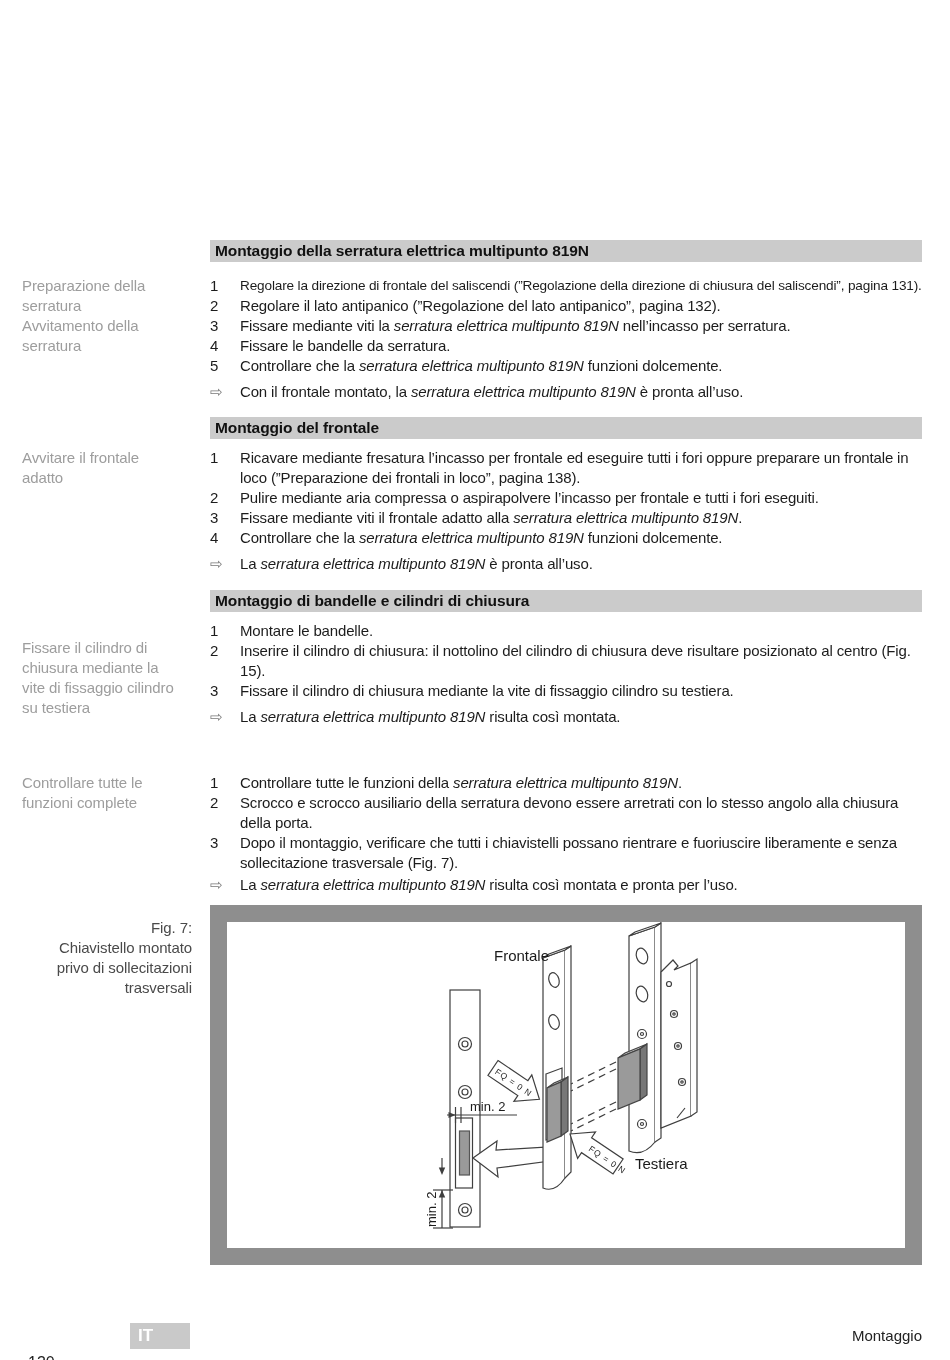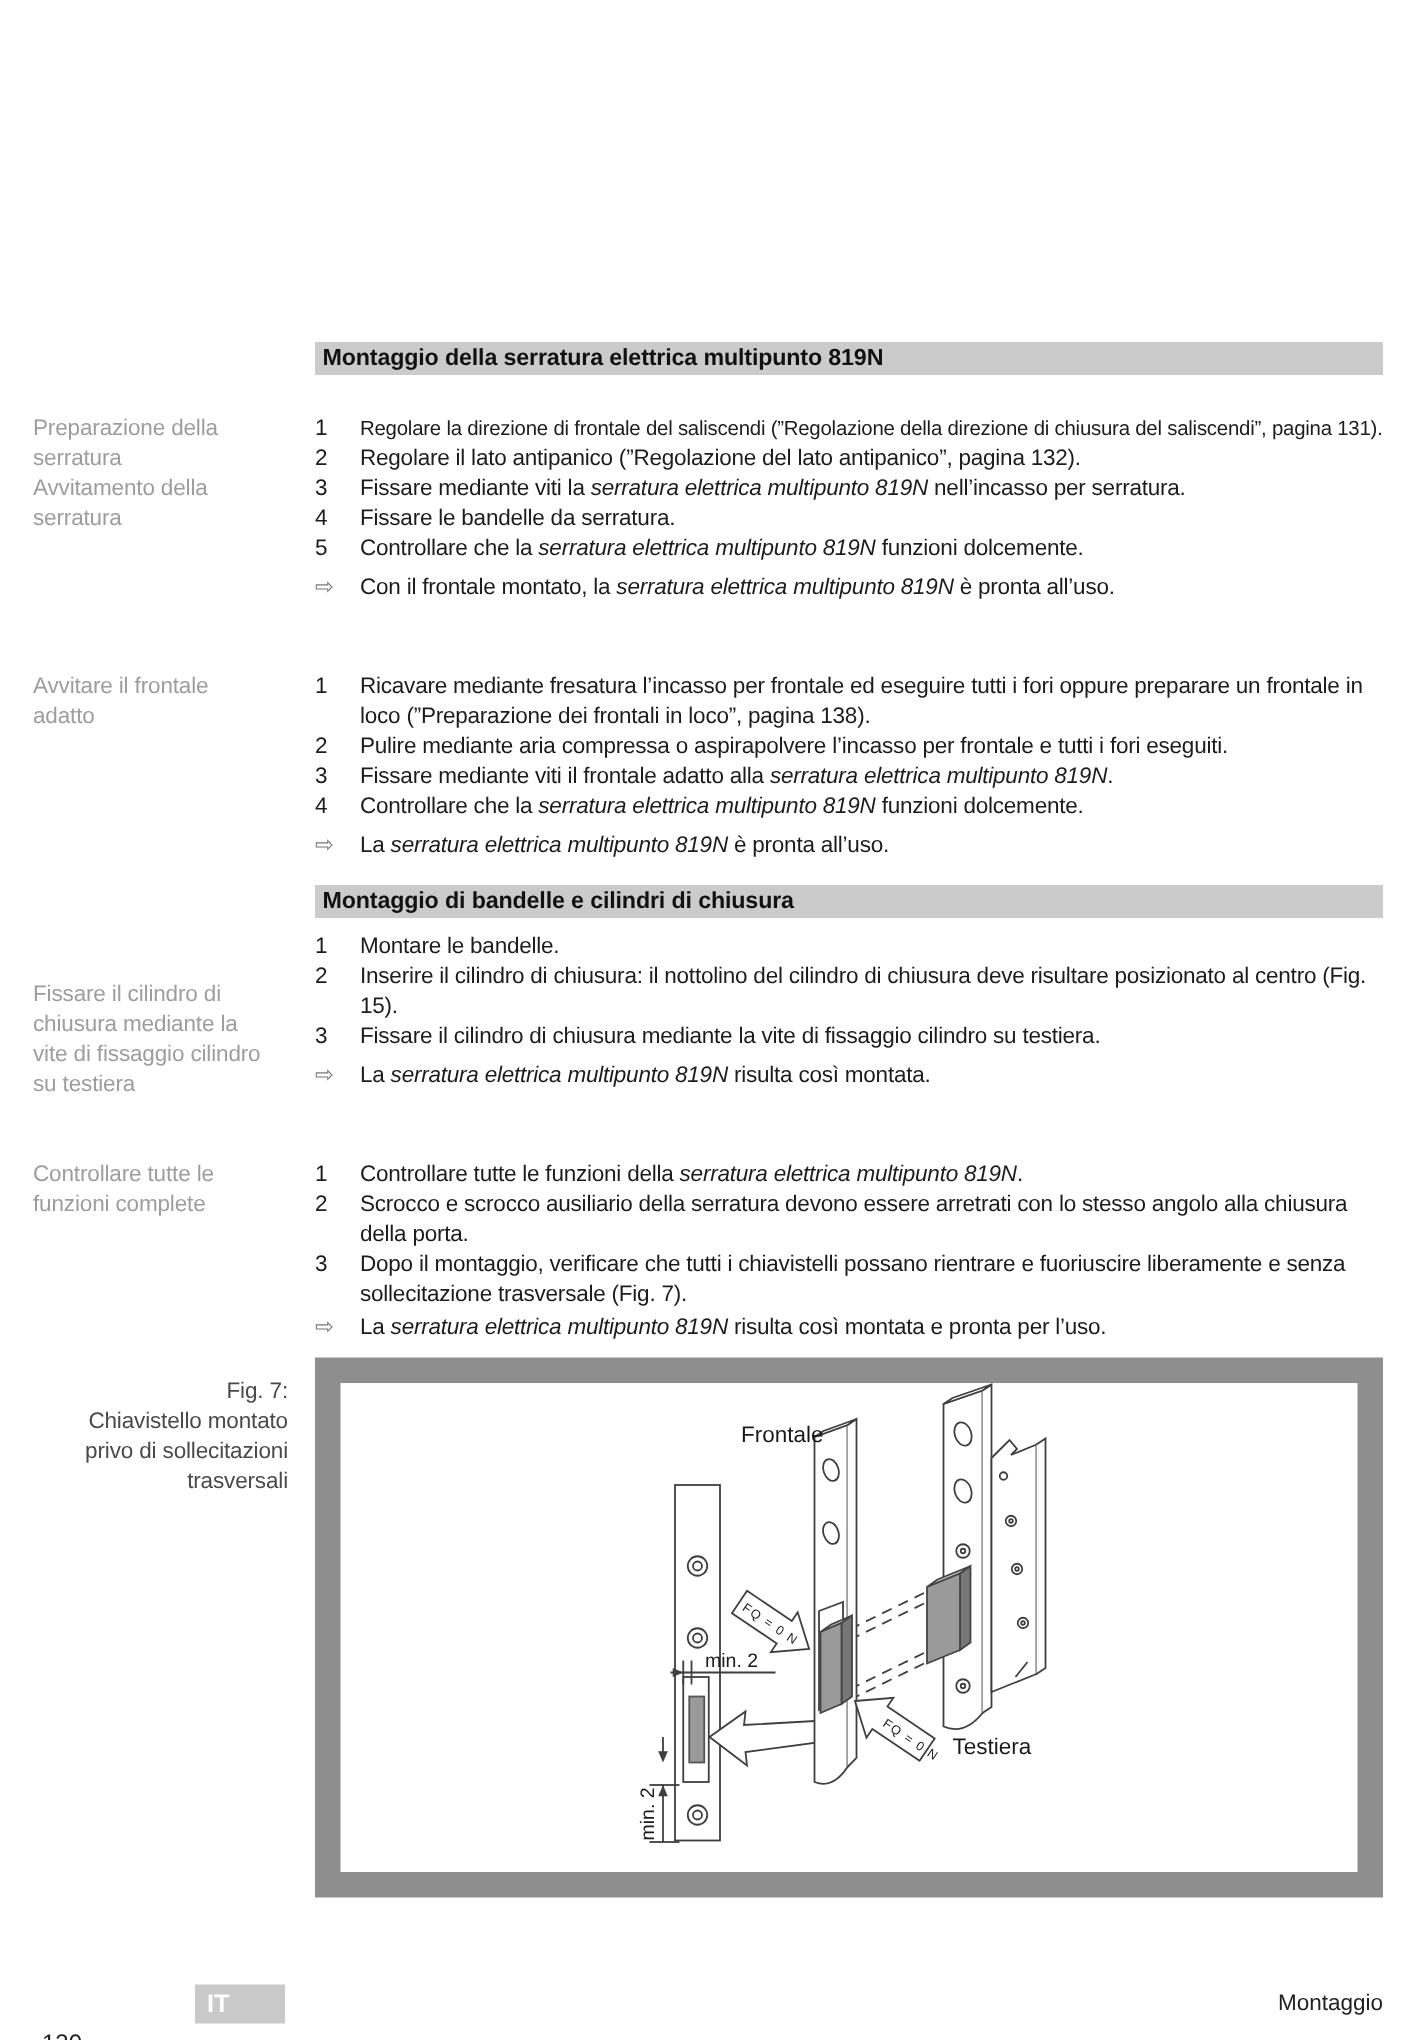--- a/index.html
+++ b/index.html
@@ -57,32 +57,32 @@
 <body>
 
 <div class="page">
 
   <div class="margin-note" style="top:276px">Preparazione della
 serratura</div>
   <div class="margin-note" style="top:316px">Avvitamento della
 serratura</div>
   <div class="margin-note" style="top:448px">Avvitare il frontale
 adatto</div>
-  <div class="margin-note" style="top:653px">Fissare il cilindro di
+  <div class="margin-note" style="top:638px">Fissare il cilindro di
 chiusura mediante la
 vite di fissaggio cilindro
 su testiera</div>
   <div class="margin-note" style="top:773px">Controllare tutte le
 funzioni complete</div>
   <div class="fig-caption" style="top:918px">Fig. 7:
 Chiavistello montato
 privo di sollecitazioni
 trasversali</div>
 
-  <div class="sec-header" style="top:228px">Montaggio della serratura elettrica multipunto 819N</div>
+  <div class="sec-header" style="top:240px">Montaggio della serratura elettrica multipunto 819N</div>
   <div class="steps" style="top:276px">
     <div class="step">
       <span class="num">1</span>
       <span class="txt tight"><span>Regolare la direzione di frontale del saliscendi (”Regolazione della direzione di chiusura del saliscendi”, pagina 131).</span></span>
     </div>
     <div class="step">
       <span class="num">2</span>
       <span class="txt"><span>Regolare il lato antipanico (”Regolazione del lato antipanico”, pagina 132).</span></span>
     </div>
     <div class="step">
@@ -96,20 +96,21 @@
     <div class="step">
       <span class="num">5</span>
       <span class="txt"><span>Controllare che la </span><em>serratura elettrica multipunto 819N</em><span> funzioni dolcemente.</span></span>
     </div>
     <div class="step result">
       <span class="num">⇨</span>
       <span class="txt"><span>Con il frontale montato, la </span><em>serratura elettrica multipunto 819N</em><span> è pronta all’uso.</span></span>
     </div>
   </div>
 
+  <div class="sec-header" style="top:417px">Montaggio del frontale</div>
   <div class="steps" style="top:448px">
     <div class="step">
       <span class="num">1</span>
       <span class="txt"><span>Ricavare mediante fresatura l’incasso per frontale ed eseguire tutti i fori oppure preparare un frontale in loco (”Preparazione dei frontali in loco”, pagina 138).</span></span>
     </div>
     <div class="step">
       <span class="num">2</span>
       <span class="txt"><span>Pulire mediante aria compressa o aspirapolvere l’incasso per frontale e tutti i fori eseguiti.</span></span>
     </div>
     <div class="step">

